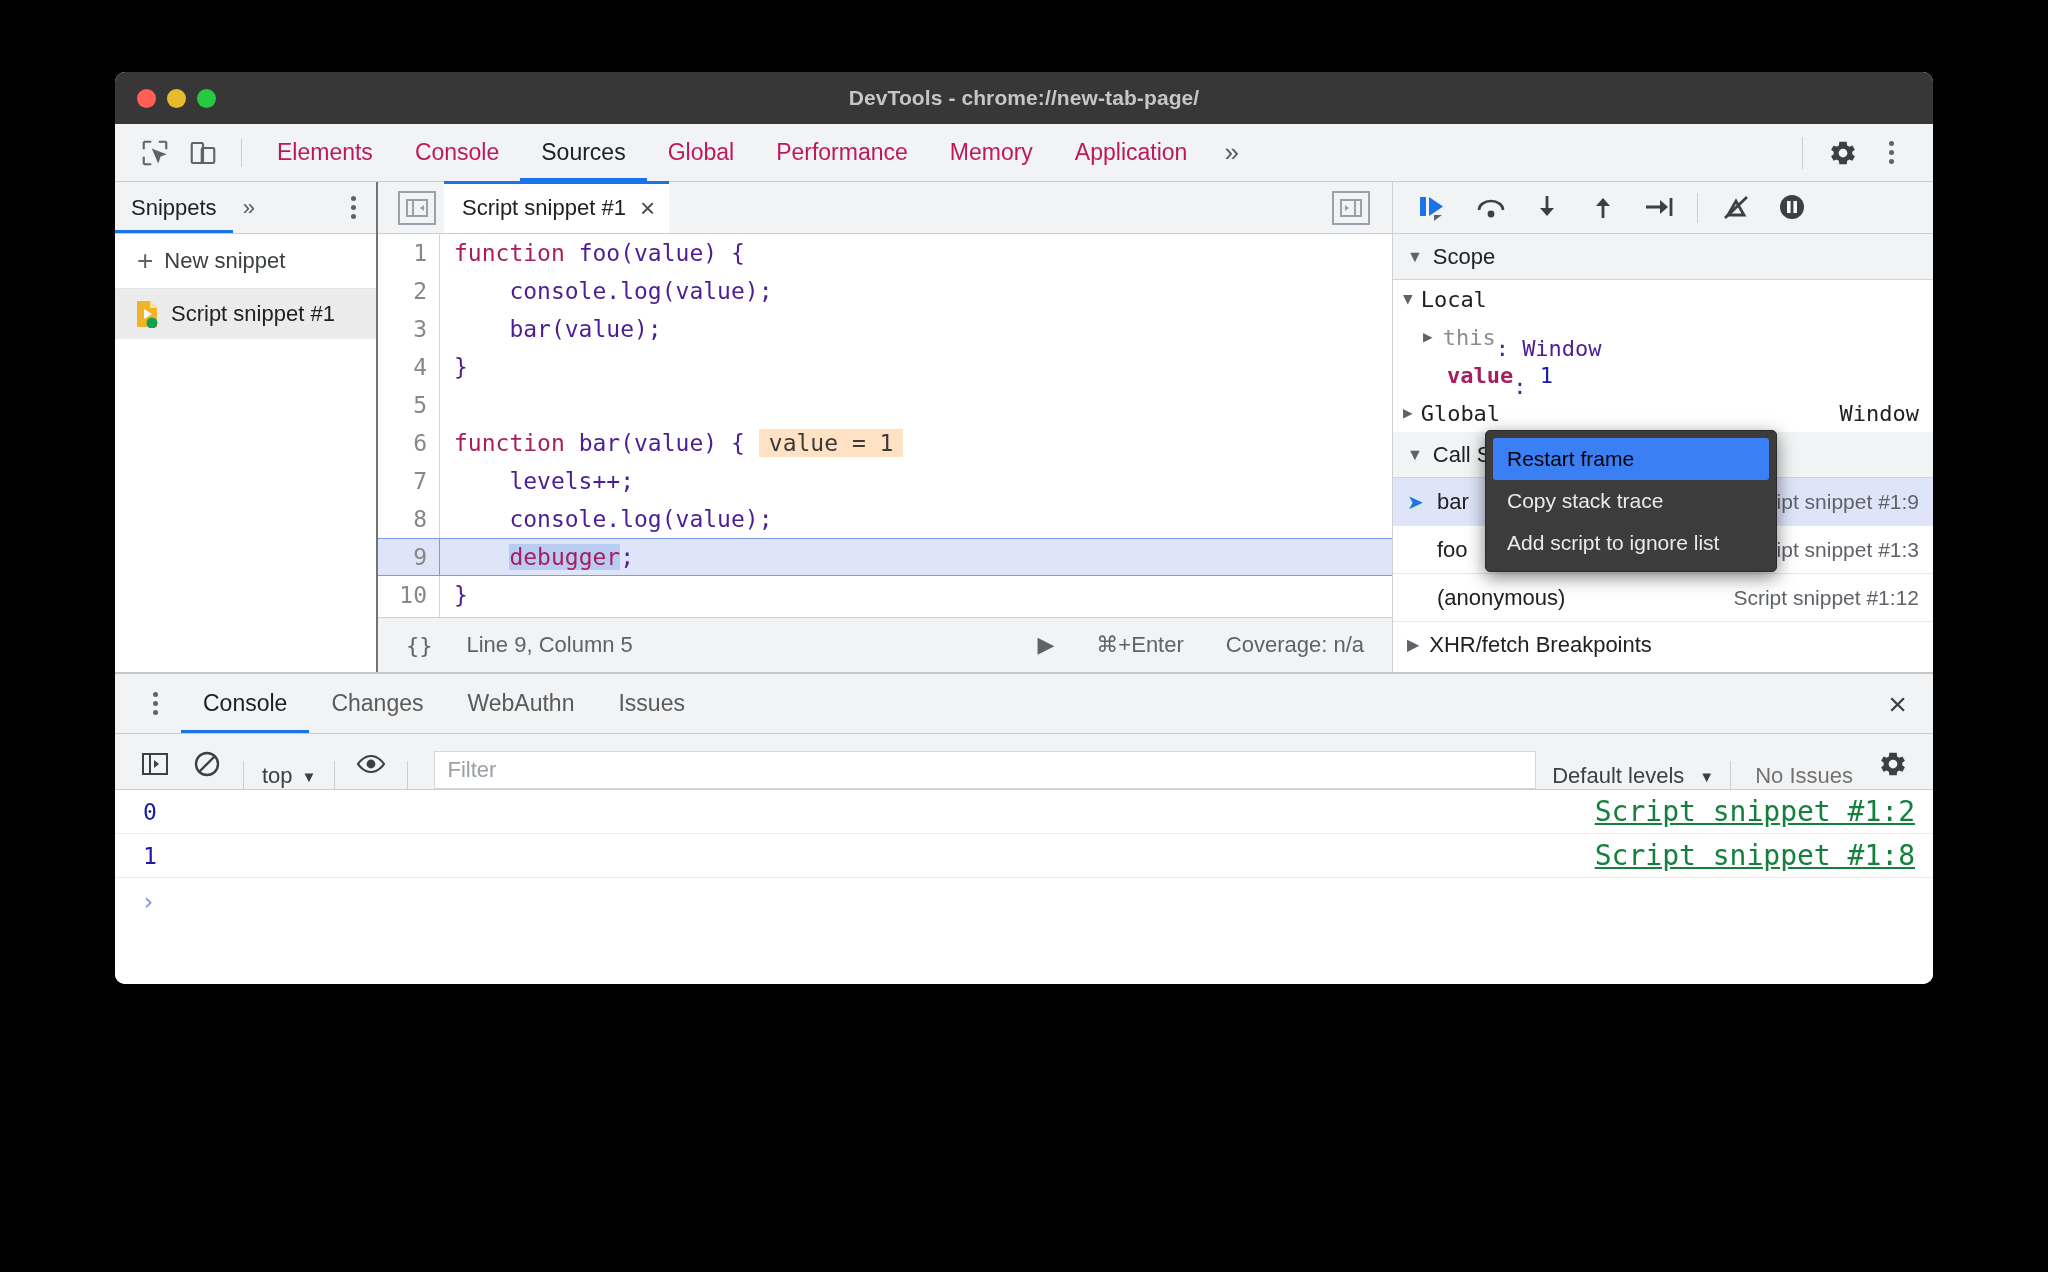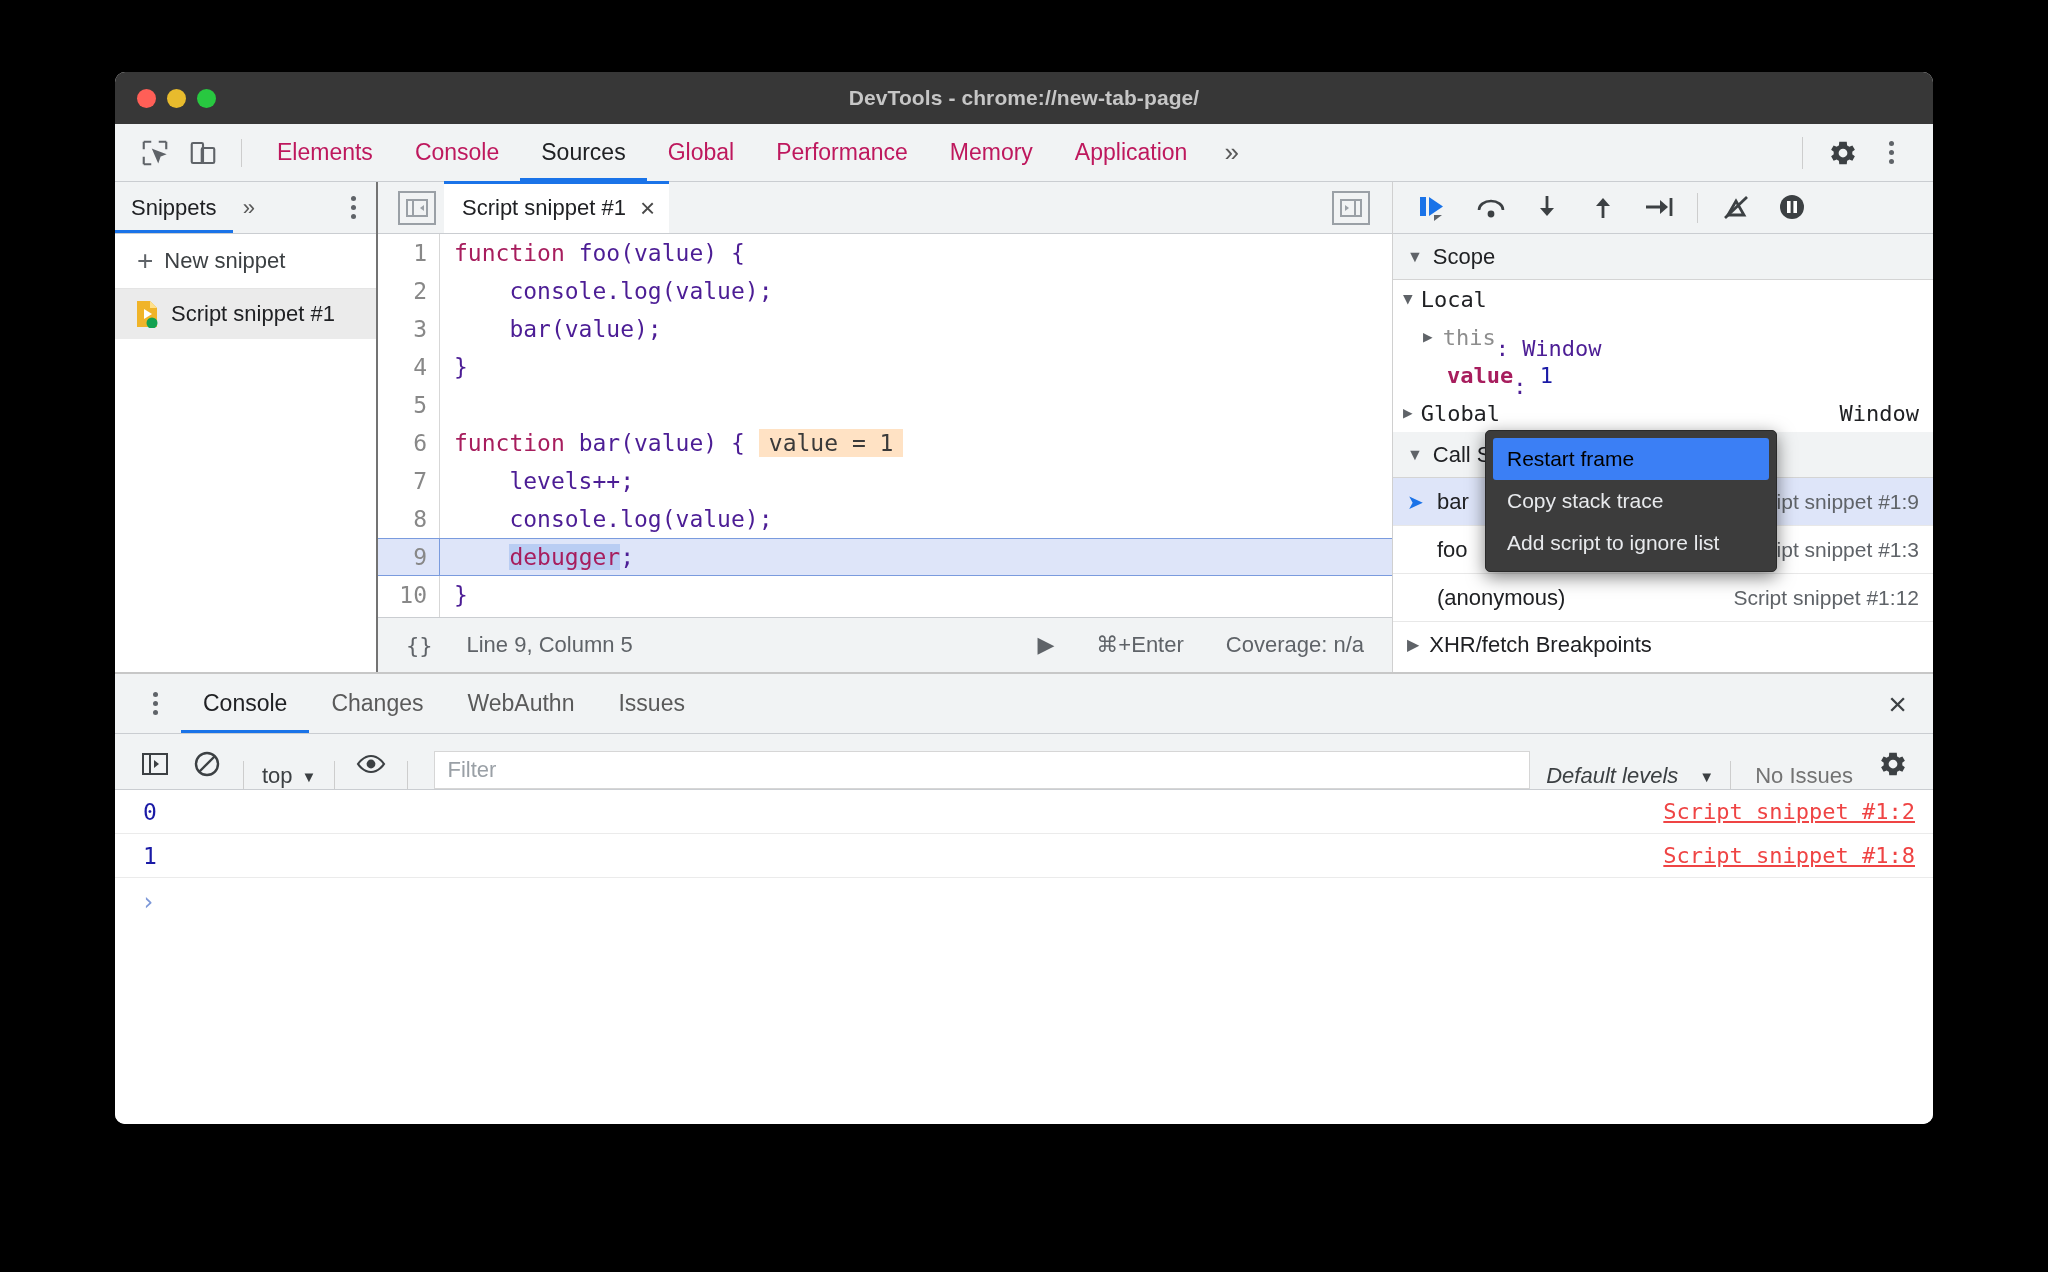--- a/index.html
+++ b/index.html
@@ -5,21 +5,21 @@
   * { box-sizing: border-box; margin: 0; padding: 0; }
   html, body { width: 2048px; height: 1272px; }
   body {
     background: #000;
     font-family: "Liberation Sans", sans-serif;
     overflow: hidden;
   }
   .window {
     position: absolute;
     left: 115px; top: 72px;
-    width: 1818px; height: 1052px;
+    width: 1818px; height: 912px;
     background: #fff;
     border-radius: 10px;
     box-shadow: 0 0 60px 10px rgba(0,0,0,0.55);
     overflow: hidden;
     display: flex; flex-direction: column;
   }
   
   .titlebar {
     height: 52px; background: #373737;
     display: flex; align-items: center;
@@ -215,31 +215,31 @@
   }
   .ct-btn { width: 52px; height: 50px; display:flex; align-items:center; justify-content:center; color:#5f6368; }
   .ct-sep { width:1px; height:28px; background:#cdcdcd; margin: 0 10px; }
   .ct-select { font-size: 22px; color: #3c4043; display:flex; align-items:center; gap:9px; padding: 0 8px; }
   .filter-input {
     flex: 1; height: 38px; margin: 0 16px; background: #fff;
     border: 1px solid #d6d6d6; font-size: 22px; color: #9aa0a6;
     display: flex; align-items: center; padding: 0 12px;
     font-family: "Liberation Sans", sans-serif;
   }
-  .levels { font-size: 22px; color: #3c4043; display:flex; align-items:center; gap:21px; padding-right: 6px; font-style: italic; }
+  .levels { font-size: 22px; color: #3c4043; display:flex; align-items:center; gap:15px; padding-right: 6px; }
   .issues-btn { font-size: 22px; color: #737373; padding: 0 14px; }
   .console-body { flex: 1; background: #fff; overflow: hidden; }
   .con-row {
     height: 44px; display: flex; align-items: center;
     border-bottom: 1px solid #ebebeb;
     font-family: "DejaVu Sans Mono", monospace; font-size: 23px;
     padding: 0 18px 0 28px;
   }
   .con-val { color: #1a1aa6; }
-  .con-link { margin-left: auto; color: #ef4444; text-decoration: underline; font-size: 22px; }
+  .con-link { margin-left: auto; color: #15803d; text-decoration: underline; font-size: 28px; }
   .prompt-row {
     height: 48px; display: flex; align-items: center; padding-left: 26px;
     color: #7d98d8; font-size: 24px; font-family: "DejaVu Sans Mono", monospace;
   }
 </style>
 </head>
 <body>
 
 <div class="window">
 

